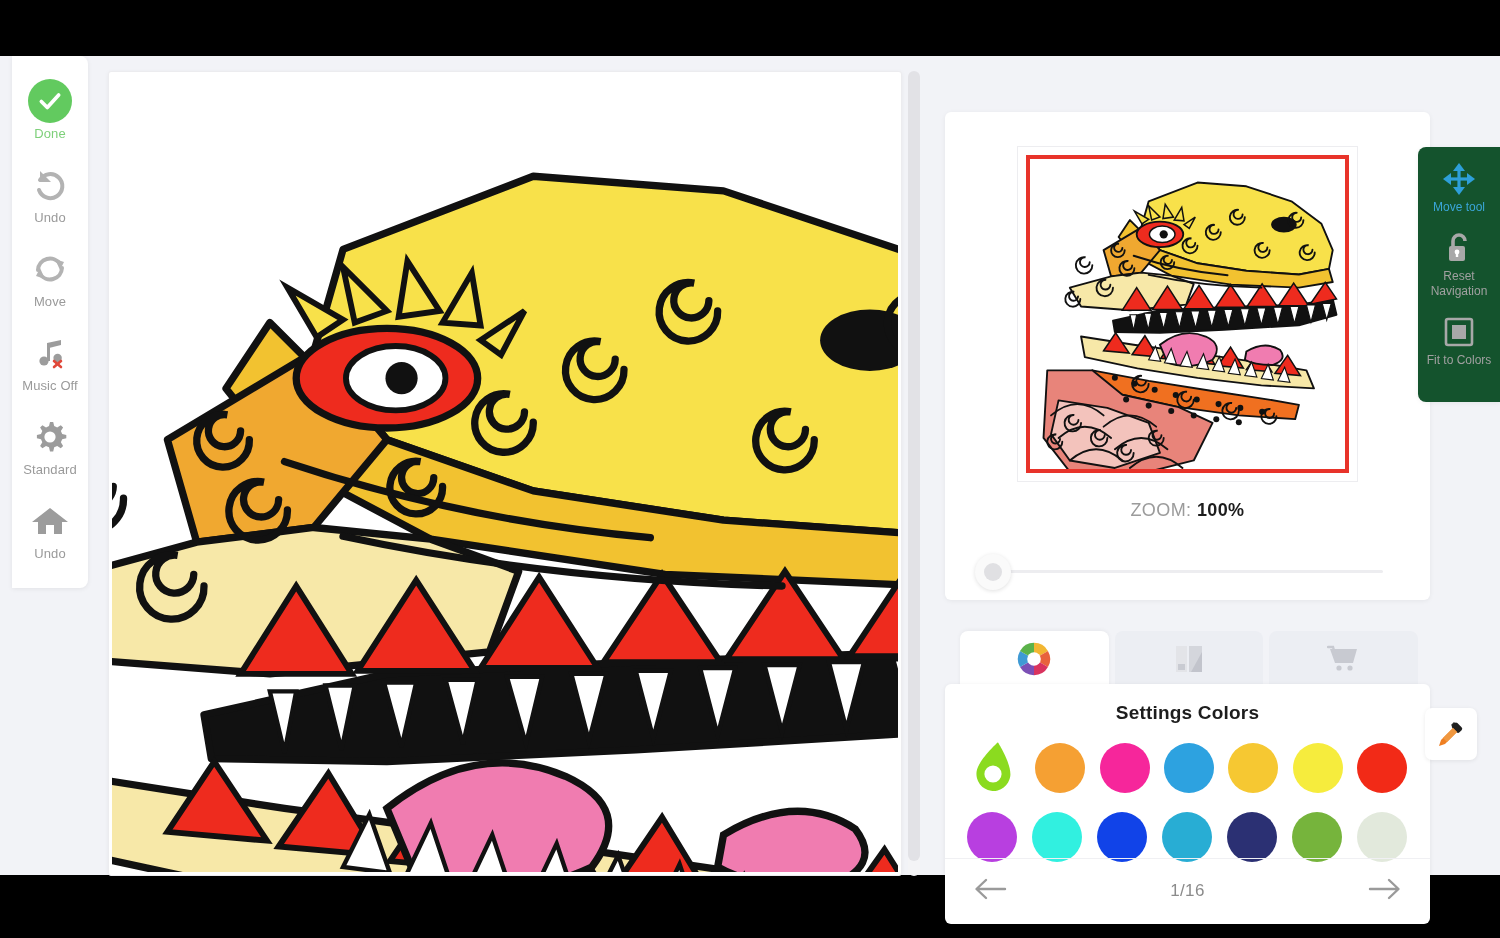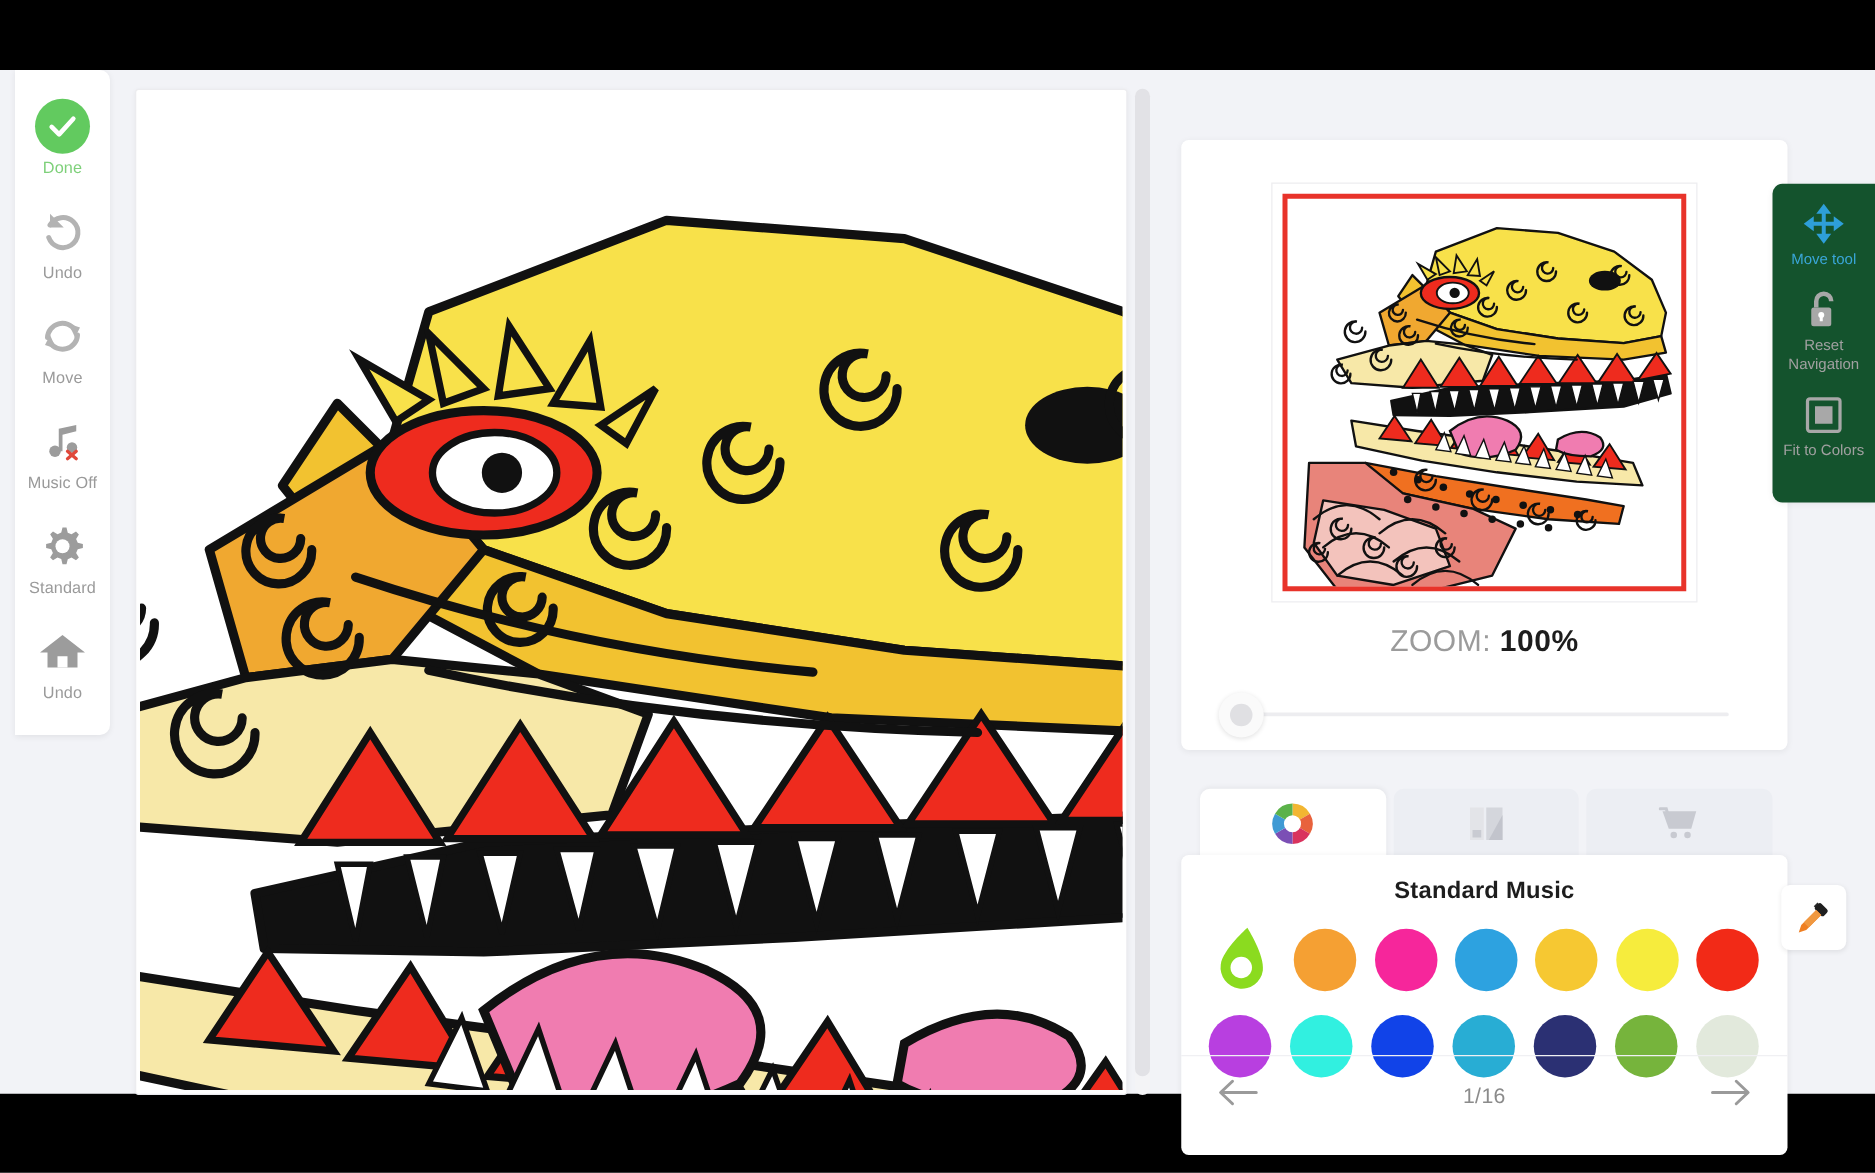--- a/index.html
+++ b/index.html
@@ -90,21 +90,21 @@
   }
   .thumb-red {
     position:absolute; left:8px; top:8px; right:8px; bottom:8px;
     border:4px solid #e8332a;
     overflow:hidden; background:#fff;
   }
   .art-thumb { position:absolute; left:6px; top:16px; width:308px; height:308px; }
 
   .zoom-label {
     position:absolute; left:0; top:388px; width:485px;
-    text-align:center; font-size:24px; color:#9b9b9b;
+    text-align:center; font-size:18px; color:#9b9b9b;
     letter-spacing:.4px;
   }
   .zoom-label b { color:#1d1d1d; font-weight:700; }
 
   .zoom-slider {
     position:absolute; left:30px; top:442px; width:425px; height:36px;
   }
   .zs-track {
     position:absolute; left:18px; top:16px; width:390px; height:3px;
     background:#ededf0; border-radius:2px;
@@ -161,21 +161,21 @@
 
   .eyedrop {
     position:absolute; left:1425px; top:652px;
     width:52px; height:52px; background:#fff;
     border-radius:7px; box-shadow:0 1px 4px rgba(0,0,0,0.08);
     display:flex; align-items:center; justify-content:center;
     cursor:pointer;
   }
 
   .pager {
-    position:absolute; left:0; bottom:16px; width:485px; height:64px;
+    position:absolute; left:0; bottom:2px; width:485px; height:64px;
     border-top:1px solid #f0f0f3;
     display:flex; align-items:center; justify-content:space-between;
     padding:1px 28px;
   }
   .pager-count { font-size:17px; color:#8b8b8b; letter-spacing:.3px; }
   .pager-btn { cursor:pointer; display:flex; align-items:center; }
 </style>
 </head>
 <body>
 
@@ -510,21 +510,21 @@
           <path d="M1 3 L6 3 L8 10" fill="none" stroke="#c8cad1" stroke-width="2.4" stroke-linecap="round"></path>
           <circle cx="12" cy="24" r="2.6" fill="#c8cad1"></circle>
           <circle cx="23" cy="24" r="2.6" fill="#c8cad1"></circle>
         </svg>
       </span>
     </div>
   </div>
 
   <div class="palette-card">
 
-    <div class="palette-title">Standard Music</div>
+    <div class="palette-title">Settings Colors</div>
 
     <div class="sw-row r1">
       <div class="sw-sel">
         <svg width="54" height="56" viewBox="0 0 54 56">
           <path d="M27 2 C27 2 10 22 10 34 a17 17 0 0 0 34 0 C44 22 27 2 27 2 Z" fill="#8BDB1F" transform="rotate(8 27 30)"></path>
           <circle cx="26" cy="34" r="8.6" fill="#fff"></circle>
         </svg>
       </div>
       <div class="sw" style="background: rgb(245, 160, 51);"></div>
       <div class="sw" style="background: rgb(246, 38, 155);"></div>

